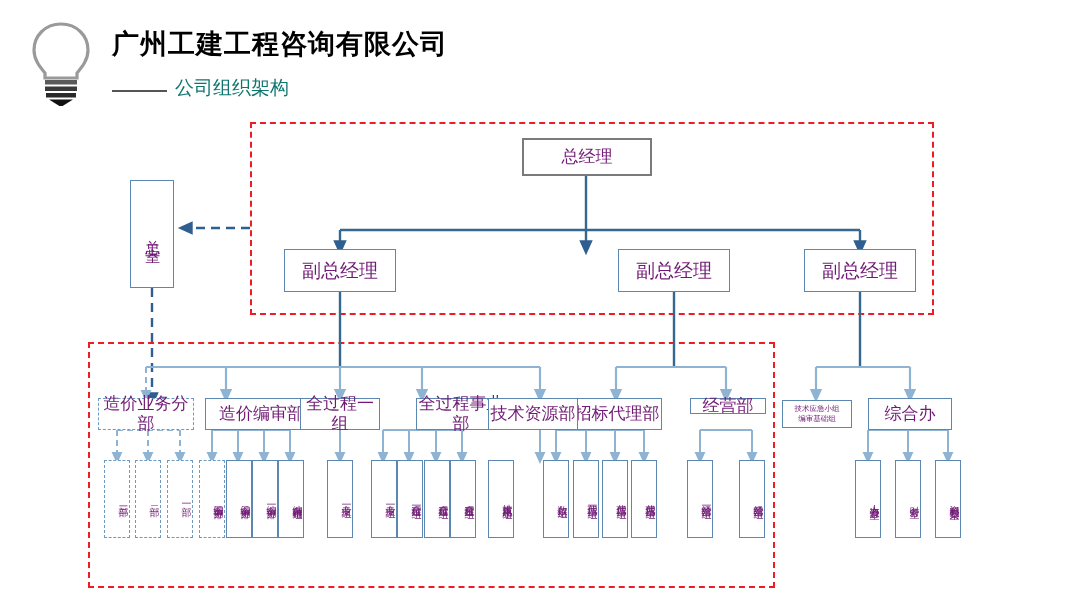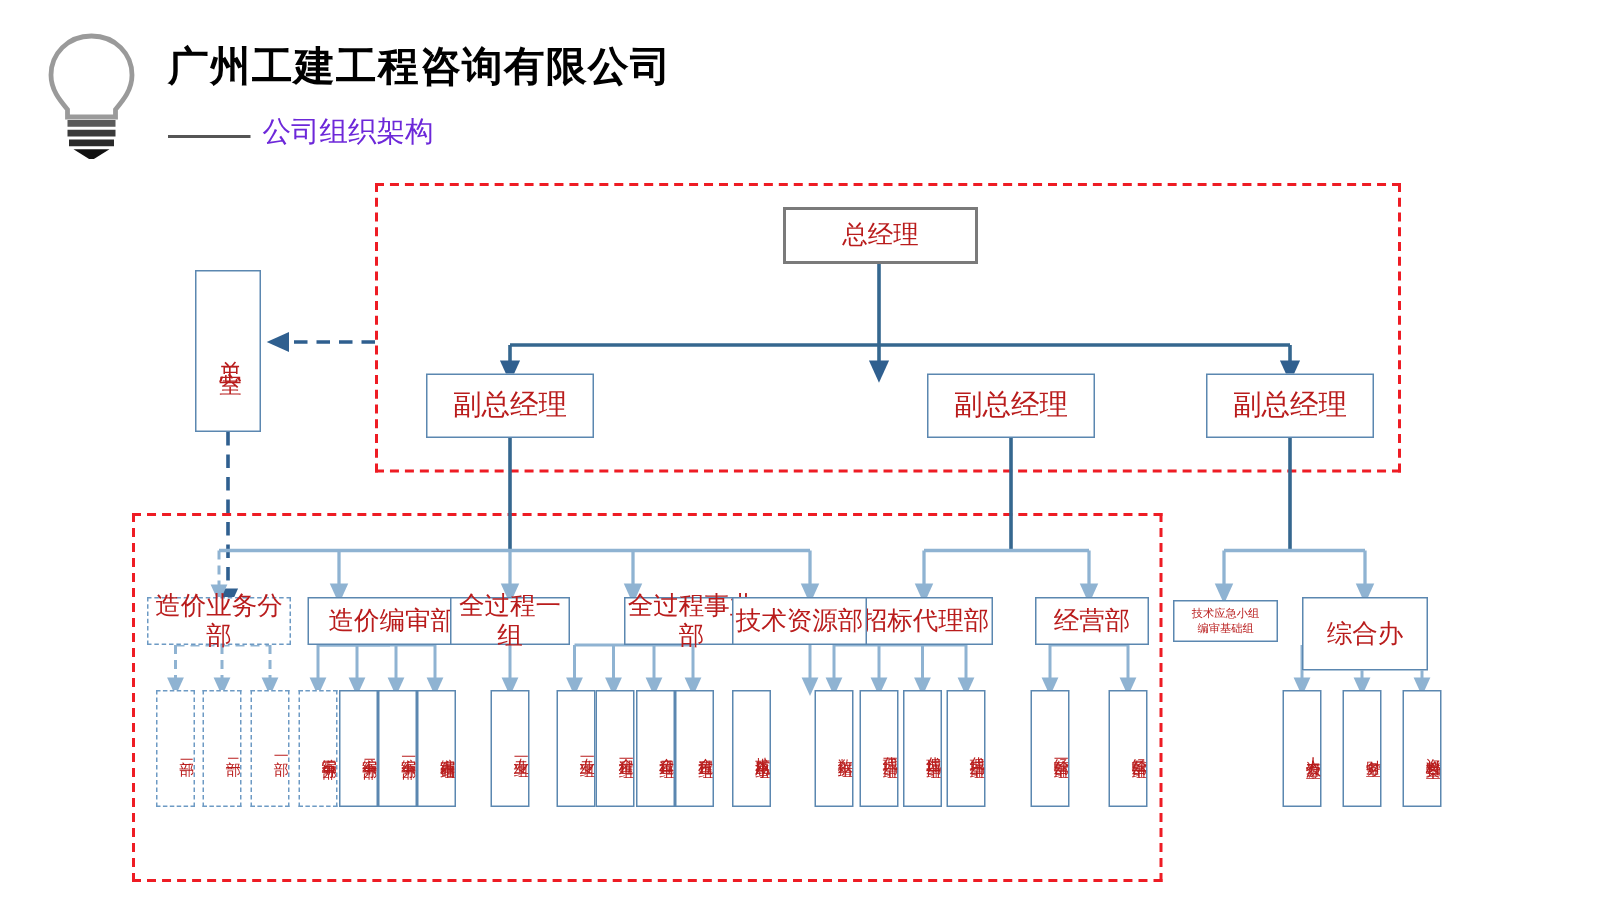--- a/index.html
+++ b/index.html
@@ -17,21 +17,21 @@
     width: 1075px; height: 605px;
   }
   
   #header-title {
     position: absolute; left: 112px; top: 16px;
     font-size: 27px; font-weight: bold; color: #000000;
     letter-spacing: 1px; white-space: nowrap;
   }
   #header-subtitle {
     position: absolute; left: 175px; top: 65px;
-    font-size: 19px; color: #6d28d9; white-space: nowrap;
+    font-size: 19px; color: #0f766e; white-space: nowrap;
   }
   #header-rule {
     position: absolute; left: 112px; top: 80px;
     width: 55px; height: 0; border-top: 2px solid #555;
   }
   #bulb { position: absolute; left: 28px; top: 10px; }
   
   #wires { position: absolute; left: 0; top: 0; pointer-events: none; }
   
   .red-region {
@@ -40,21 +40,21 @@
     box-sizing: border-box;
   }
   
   .node {
     position: absolute;
     box-sizing: border-box;
     background: #ffffff;
     border: 1px solid #5b87b0;
     display: flex; align-items: center; justify-content: center;
     text-align: center;
-    color: #b91c1c;
+    color: #701a75;
     line-height: 1.15;
   }
   .node.top-exec {
     border: 2px solid #7a7a7a;
     font-size: 17px;
   }
   .node.exec { font-size: 19px; }
   .node.dept { font-size: 17px; }
   .node.dashed { border-style: dashed; border-color: #6d9ac4; }
   .node.tiny { font-size: 7.5px; line-height: 1.35; padding: 1px; }
@@ -200,28 +200,28 @@
   <div class="node exec" style="left:284px; top:239px; width:112px; height:43px;">副总经理</div>
   <div class="node exec" style="left:618px; top:239px; width:112px; height:43px;">副总经理</div>
   <div class="node exec" style="left:804px; top:239px; width:112px; height:43px;">副总经理</div>
 
   <div class="node dept dashed" style="left:98px; top:388px; width:96px; height:32px;">造价业务分部</div>
   <div class="node dept" style="left:205px; top:388px; width:113px; height:32px;">造价编审部</div>
   <div class="node dept" style="left:300px; top:388px; width:80px; height:32px;">全过程一组</div>
   <div class="node dept" style="left:384px; top:388px; width:90px; height:32px;margin-left:32px;">全过程事业部</div>
   <div class="node dept" style="left:572px; top:388px; width:90px; height:32px;">招标代理部</div>
   <div class="node dept" style="left:488px; top:388px; width:90px; height:32px;">技术资源部</div>
-  <div class="node dept" style="left:690px; top:388px; width:76px; height:32px;">经营部</div>
+  <div class="node dept" style="left:690px; top:388px; width:76px; height:16px;">经营部</div>
 
   <div class="node tiny" style="left:782px; top:390px; width:70px; height:28px; flex-direction:column;">
     <span>技术应急小组</span>
     <span>编审基础组</span>
   </div>
 
-  <div class="node dept" style="left:868px; top:388px; width:84px; height:49px;">综合办</div>
+  <div class="node dept" style="left:868px; top:388px; width:84px; height:32px;">综合办</div>
 
   <div class="node vert dashed" style="left:104px; top:450px; width:26px; height:78px;">三部</div>
   <div class="node vert dashed" style="left:135px; top:450px; width:26px; height:78px;">二部</div>
   <div class="node vert dashed" style="left:167px; top:450px; width:26px; height:78px;">一部</div>
 
   <div class="node vert dashed" style="left:199px; top:450px; width:26px; height:78px;">编审三分部</div>
   <div class="node vert" style="left:226px; top:450px; width:26px; height:78px;">编审二分部</div>
   <div class="node vert" style="left:252px; top:450px; width:26px; height:78px;">编审一分部</div>
   <div class="node vert" style="left:278px; top:450px; width:26px; height:78px;">编审基础组</div>
 

